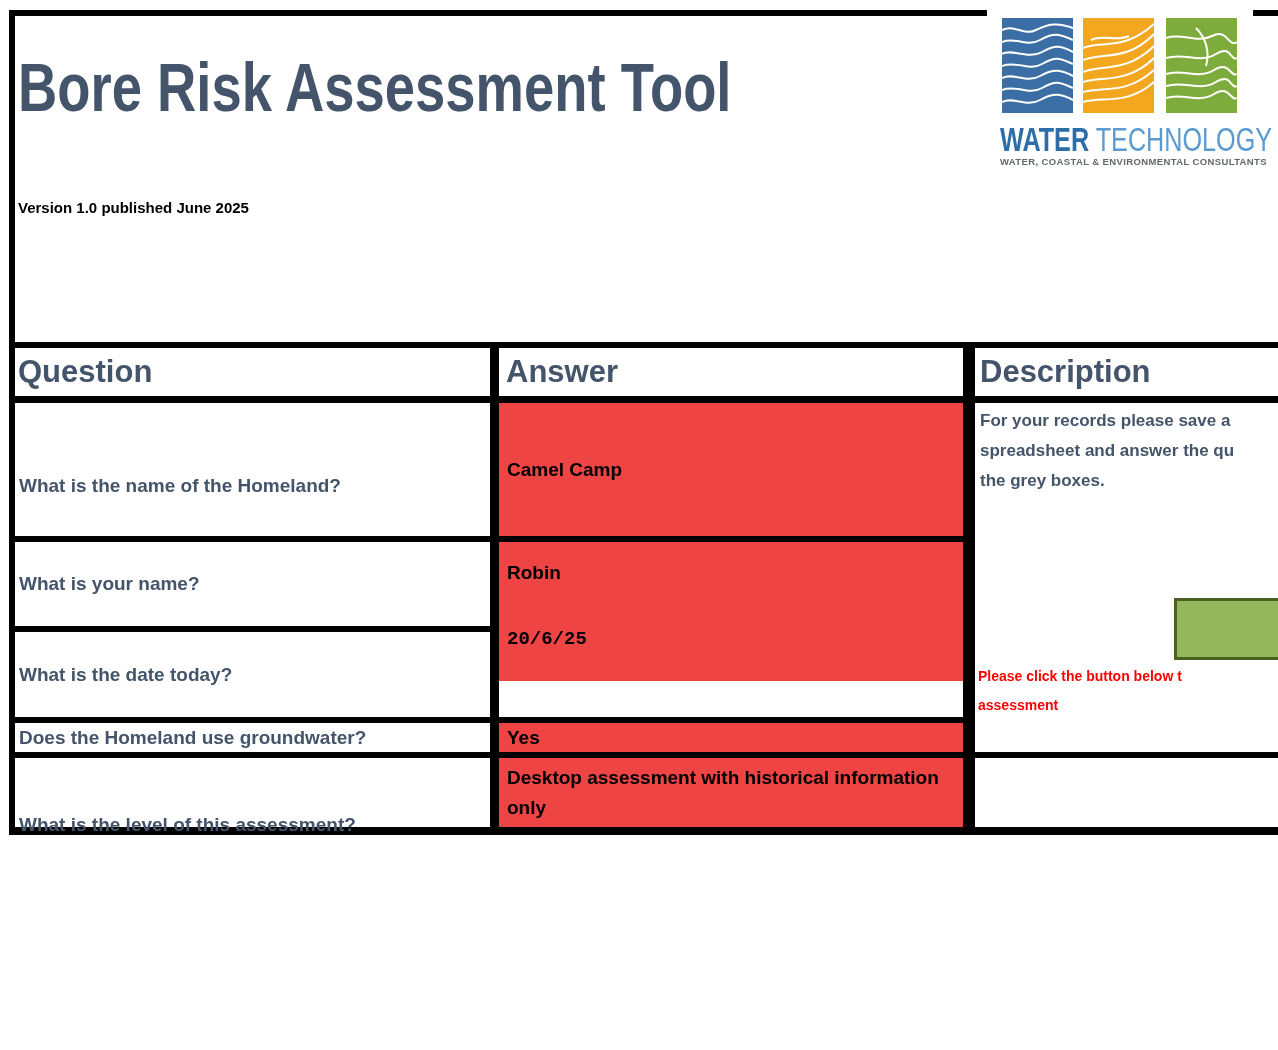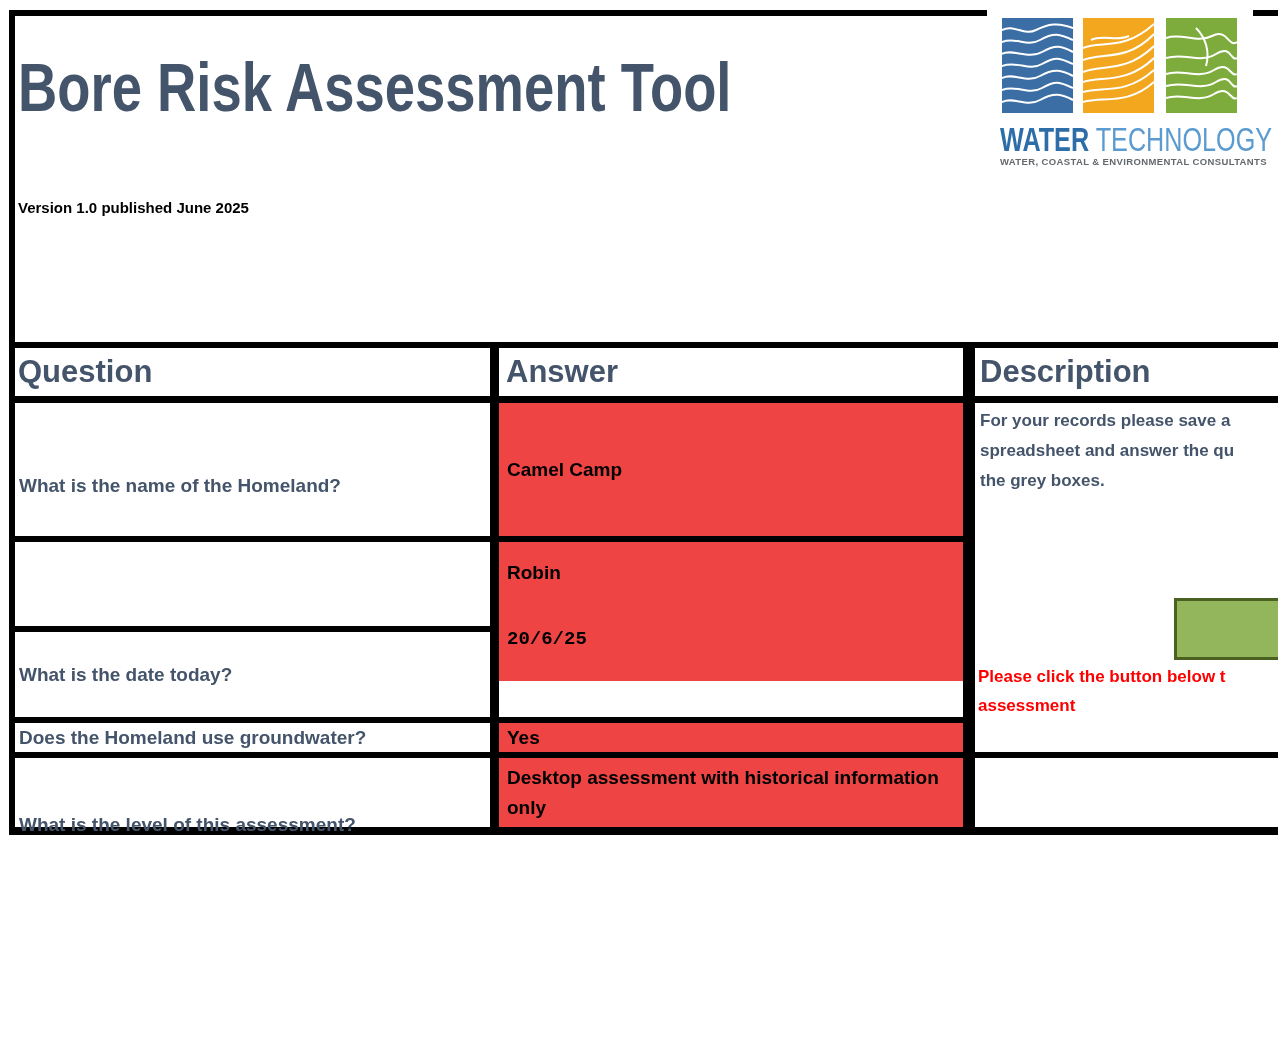--- a/index.html
+++ b/index.html
@@ -24,21 +24,21 @@
          font-size:31px;font-weight:700;color:#44546A;}
   .qcell{position:absolute;left:15px;width:471px;display:flex;align-items:center;
          padding-left:4px;font-size:19px;font-weight:700;color:#44546A;line-height:30px;}
   .acell{position:absolute;left:499px;width:456px;display:flex;align-items:center;
          padding-left:8px;background:#ef4444;font-size:19px;font-weight:700;color:#000;
          line-height:30px;}
   .desc-cell{position:absolute;left:975px;top:403px;width:430px;height:349px;background:#fff;}
   .desc-bottom{position:absolute;left:975px;top:758px;width:430px;height:69px;background:#fff;}
   .desc-text{position:absolute;left:980px;top:406px;font-size:17px;font-weight:700;
              color:#44546A;line-height:30px;white-space:pre-line;}
-  .warn-text{position:absolute;left:978px;top:662px;font-size:17px;font-weight:700;
+  .warn-text{position:absolute;left:978px;top:662px;font-size:14px;font-weight:700;
              color:#FF0000;line-height:29px;white-space:pre-line;}
   .green-btn{position:absolute;left:1174px;top:598px;width:112px;height:62px;
              background:#93B65C;border:3px solid #4A611F;box-sizing:border-box;
              cursor:pointer;padding:0;}
 </style>
 </head>
 <body>
 
 <div id="page">
 
@@ -103,20 +103,21 @@
   <div class="line" style="left:490px;top:342px;width:9px;height:491px;"></div>
   <div class="line" style="left:963px;top:342px;width:12px;height:491px;"></div>
 
   <div class="hcell" style="left:18px;">Question</div>
   <div class="hcell" style="left:506px;">Answer</div>
   <div class="hcell" style="left:980px;">Description</div>
 
   <div class="qcell" style="top:403px;height:166px;">What is the name of the Homeland?</div>
   <div class="acell" style="top:403px;height:133px;">Camel Camp</div>
 
+  <div class="qcell" style="top:542px;height:84px;">What is your name?</div>
   <div class="acell" style="top:542px;height:62px;">Robin</div>
 
   <div class="qcell" style="top:632px;height:85px;border-radius:10px;">What is the date today?</div>
   <div class="acell" style="top:596px;height:85px;font-family:Liberation Mono, monospace;">20/6/25</div>
 
   <div class="qcell" style="top:723px;height:29px;">Does the Homeland use groundwater?</div>
   <div class="acell" style="top:723px;height:29px;">Yes</div>
 
   <div class="qcell" style="top:785px;height:79px;">What is the level of this assessment?</div>
   <div class="acell" style="top:758px;height:69px;align-items:center;">Desktop assessment with historical information only</div>

